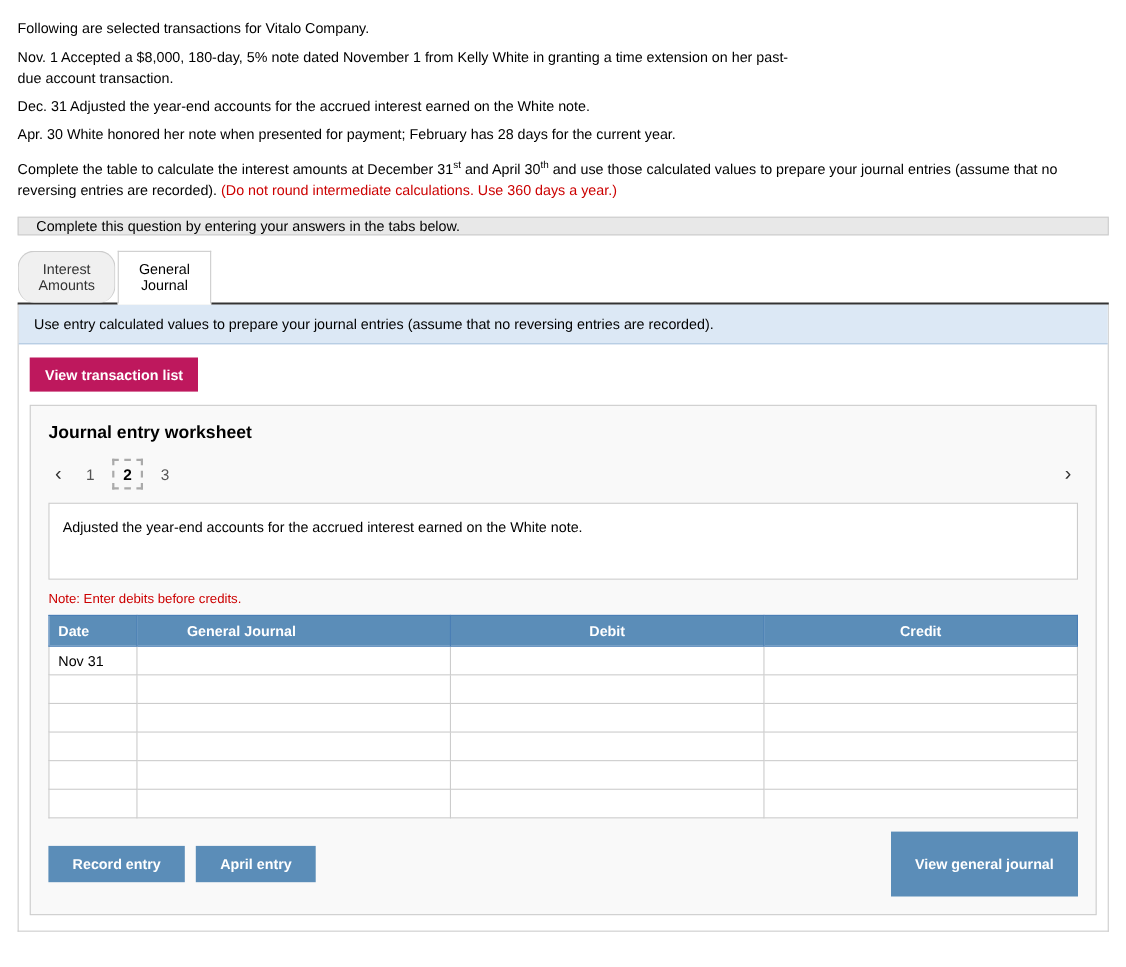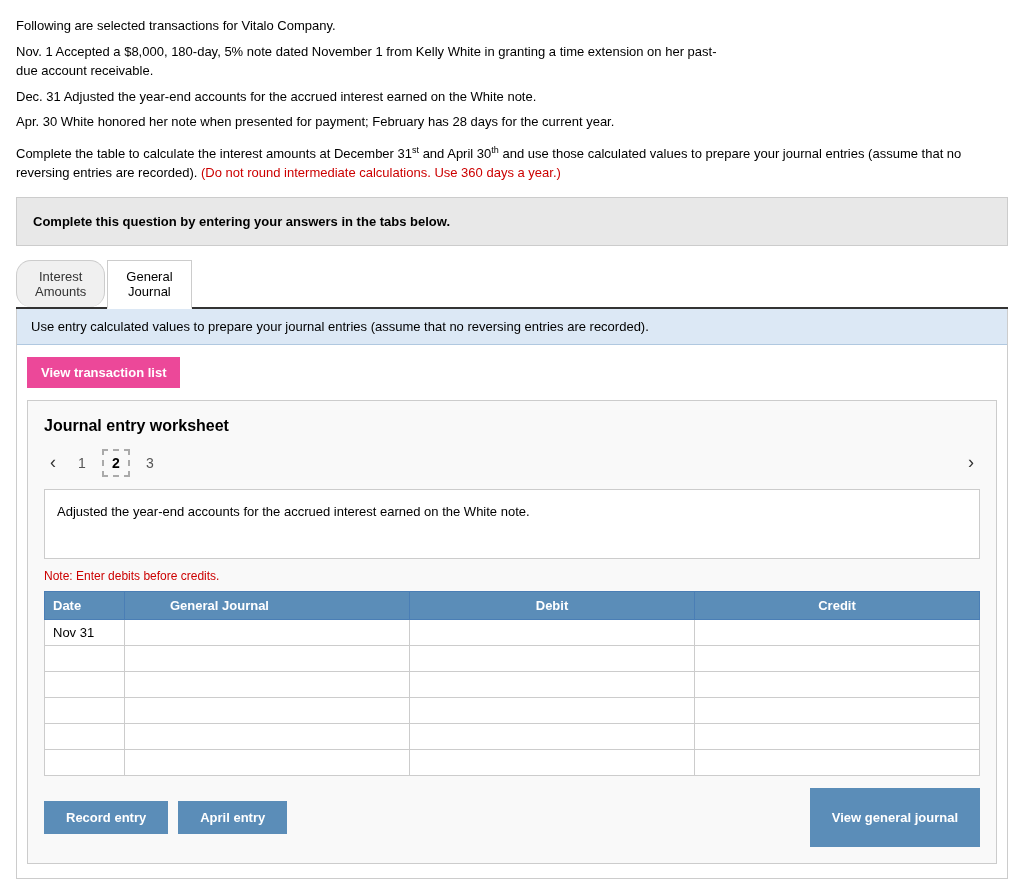--- a/index.html
+++ b/index.html
@@ -10,23 +10,23 @@
       color: #000;
       padding: 16px;
       max-width: 1024px;
     }
     .intro-text { margin-bottom: 10px; line-height: 1.5; }
     .intro-text p { margin-bottom: 6px; }
     .red-text { color: #cc0000; font-weight: normal; }
     .instruction-box {
       background: #e8e8e8;
       border: 1px solid #ccc;
-      padding: 16px 16px;
+      padding: 0 16px;
       margin: 14px 0;
-      font-weight: bold;
+      font-weight: normal;
     }
     .tabs-container {
       display: flex;
       border-bottom: 2px solid #333;
       margin-bottom: 0;
     }
     .tab {
       padding: 8px 18px;
       border: 1px solid #ccc;
       border-bottom: none;
@@ -50,21 +50,21 @@
     }
     .blue-info-bar {
       background: #dce8f5;
       border-bottom: 1px solid #b0c8e0;
       padding: 10px 14px;
       font-size: 13px;
       color: #000;
     }
     .view-transaction-btn {
       display: inline-block;
-      background: #ec4899;
+      background: #be185d;
       color: #fff;
       padding: 8px 14px;
       margin: 12px 0 12px 10px;
       border: none;
       cursor: pointer;
       font-size: 13px;
       font-weight: bold;
     }
     .worksheet-container {
       border: 1px solid #ccc;
@@ -202,21 +202,21 @@
     }
     sup { font-size: 9px; }
   </style>
 </head>
 <body>
 
 <div class="intro-text">
   <p>Following are selected transactions for Vitalo Company.</p>
   <p>
     <span>Nov.  1 Accepted a $8,000, 180-day, 5% note dated November 1 from Kelly White in granting a time extension on her past-</span><br>
-    <span>         due account receivable.</span>
+    <span>         due account transaction.</span>
   </p>
   <p>Dec. 31 Adjusted the year-end accounts for the accrued interest earned on the White note.</p>
   <p>Apr. 30 White honored her note when presented for payment; February has 28 days for the current year.</p>
 </div>
 
 <div class="intro-text" style="margin-top:12px;">
   <p>
     <span>Complete the table to calculate the interest amounts at December 31</span><sup>st</sup><span> and April 30</span><sup>th</sup><span> and use those calculated values to prepare your journal entries (assume that no reversing entries are recorded).</span>
     <span class="red-text">(Do not round intermediate calculations. Use 360 days a year.)</span>
   </p>

